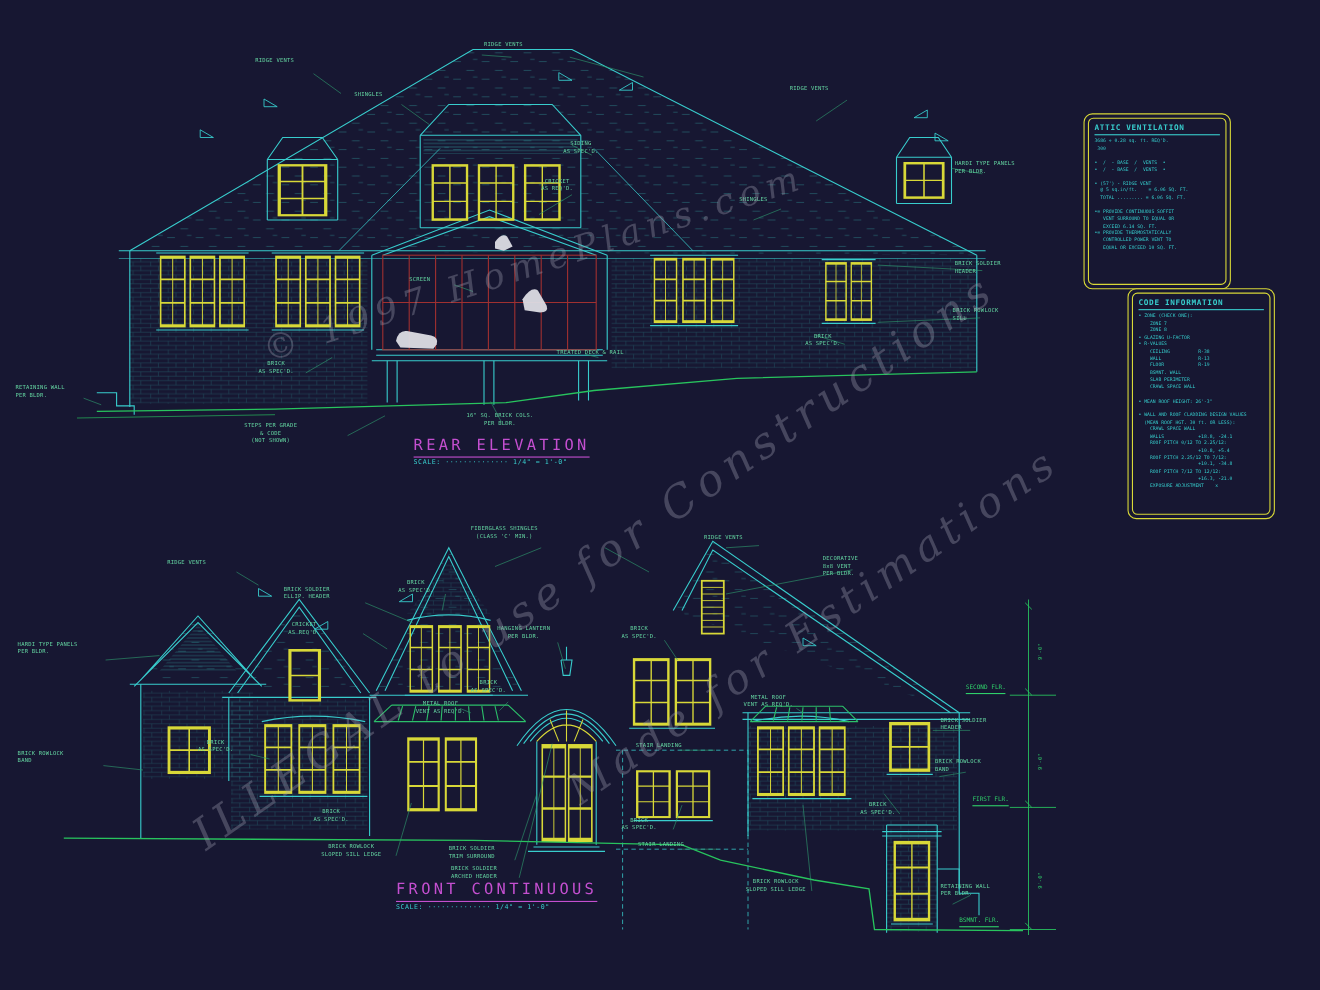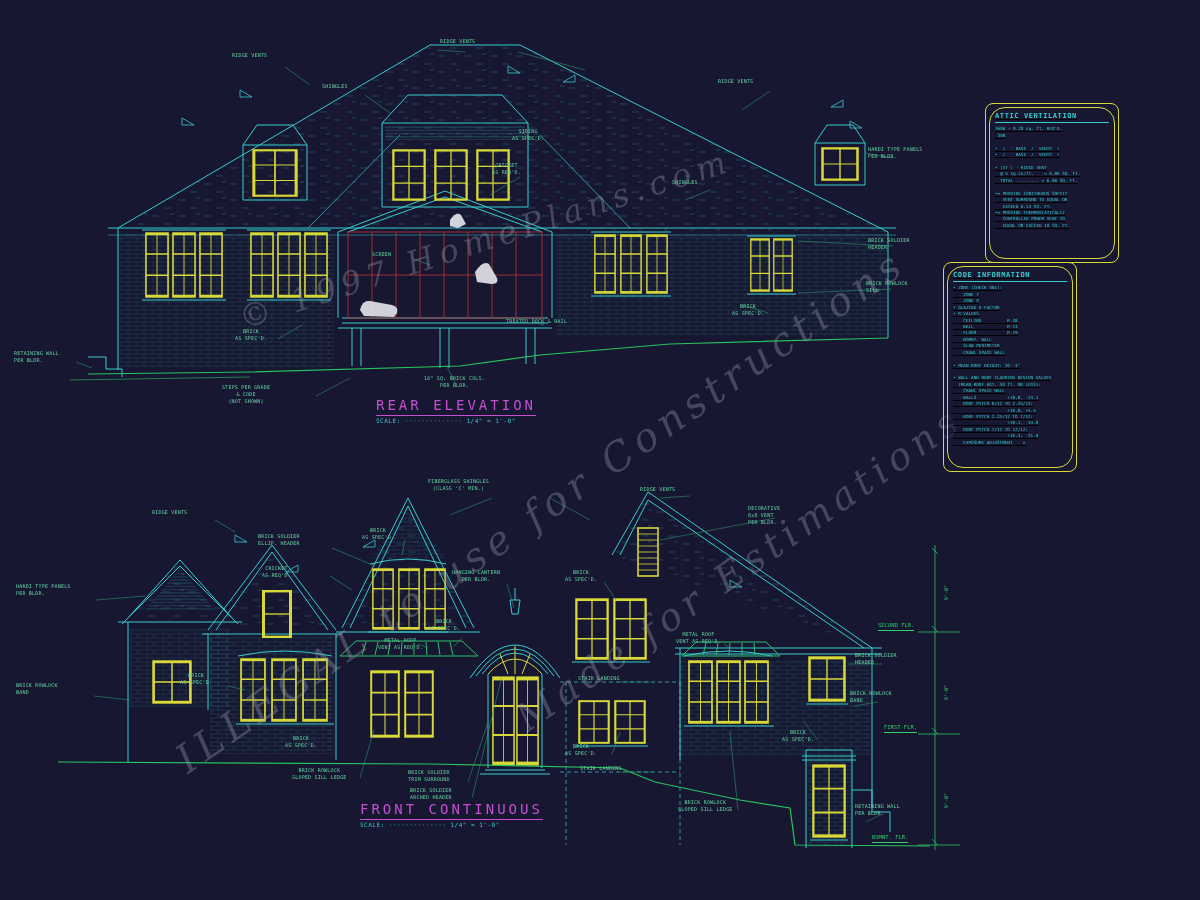--- a/index.html
+++ b/index.html
@@ -11,21 +11,21 @@
   .lbl.left{text-align:left}
   .flr{position:absolute;font:5.5px/1.2 "DejaVu Sans Mono",monospace;color:#2fd06a;
        border-bottom:1px solid #2fd06a;padding-bottom:1px;z-index:4;}
   .dim{position:absolute;font:5px/1 "DejaVu Sans Mono",monospace;color:#2fd06a;
        transform:rotate(-90deg);transform-origin:left top;z-index:4;}
   .title{position:absolute;font:14px/1.1 "DejaVu Sans Mono",monospace;color:#c44fd0;
          letter-spacing:3px;border-bottom:1.5px solid #c44fd0;padding-bottom:2px;z-index:6;}
   .scale{position:absolute;font:6px/1.1 "DejaVu Sans Mono",monospace;color:#38cdcd;
          letter-spacing:.5px;z-index:6;}
   .panel{position:absolute;border:1.2px solid #d8d838;border-radius:8px;padding:3px;z-index:6;background:rgba(23,23,50,.6)}
-  .panel-inner{border:1px solid #d8d838;border-radius:16px;padding:4px 5px;height:calc(100% - 10px);text-decoration:underline;}
+  .panel-inner{border:1px solid #d8d838;border-radius:5px;padding:4px 5px;height:calc(100% - 10px);}
   .panel-title{color:#38cdcd;font:bold 7px/1.2 "DejaVu Sans Mono",monospace;letter-spacing:.6px;
          border-bottom:1px solid #38cdcd;padding-bottom:2px;margin-bottom:3px;}
   .pline{font:4.3px/1.5 "DejaVu Sans Mono",monospace;color:#35c9c9;white-space:pre;min-height:6.4px;}
   .wm{position:absolute;font-family:"DejaVu Serif",serif;font-style:italic;
       color:rgba(162,162,180,.34);letter-spacing:6px;transform-origin:left center;
       pointer-events:none;z-index:5;white-space:nowrap;}
 </style>
 </head>
 <body>
 
@@ -326,21 +326,21 @@
           <div class="pline">•= PROVIDE CONTINUOUS SOFFIT</div>
           <div class="pline">   VENT SURROUND TO EQUAL OR</div>
           <div class="pline">   EXCEED 6.14 SQ. FT.</div>
           <div class="pline">•= PROVIDE THERMOSTATICALLY</div>
           <div class="pline">   CONTROLLED POWER VENT TO</div>
           <div class="pline">   EQUAL OR EXCEED 10 SQ. FT.</div>
         </div>
     </div>
   </div>
 
-  <div class="panel" style="left:943px;top:262px;width:126px;height:202px">
+  <div class="panel" style="left:1025px;top:262px;width:126px;height:202px">
     <div class="panel-inner">
       <div class="panel-title">CODE INFORMATION</div>
       <div>
           <div class="pline">• ZONE (CHECK ONE):</div>
           <div class="pline">    ZONE 7</div>
           <div class="pline">    ZONE 8</div>
           <div class="pline">• GLAZING U-FACTOR</div>
           <div class="pline">• R-VALUES</div>
           <div class="pline">    CEILING          R-38</div>
           <div class="pline">    WALL             R-13</div>

